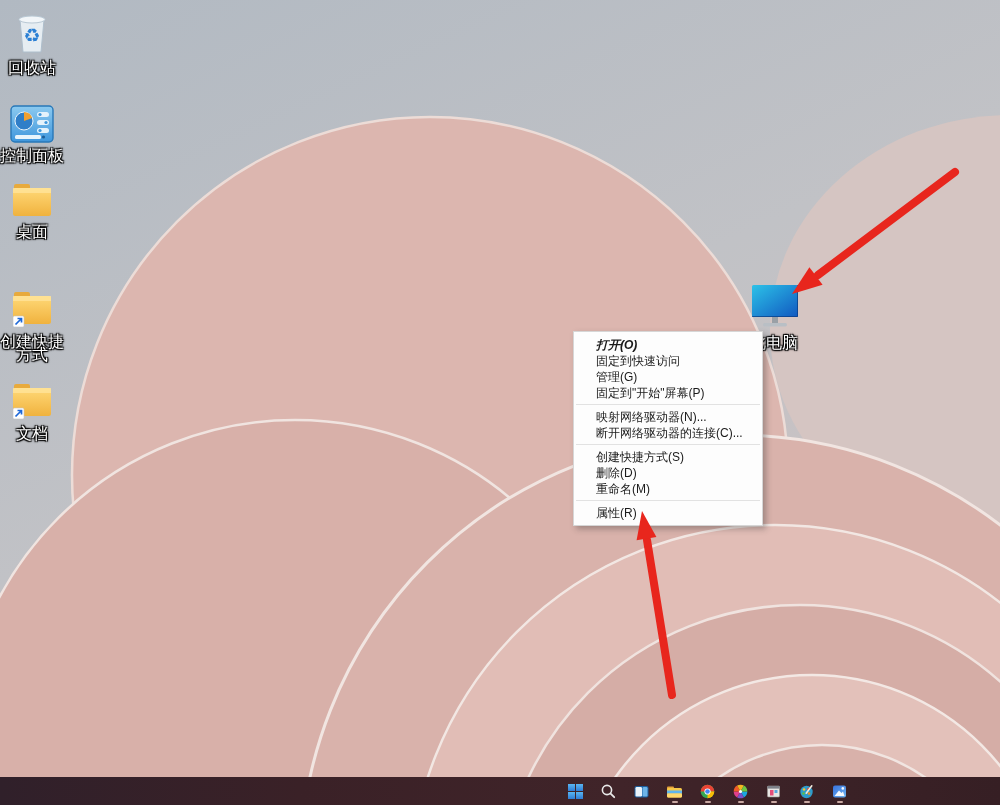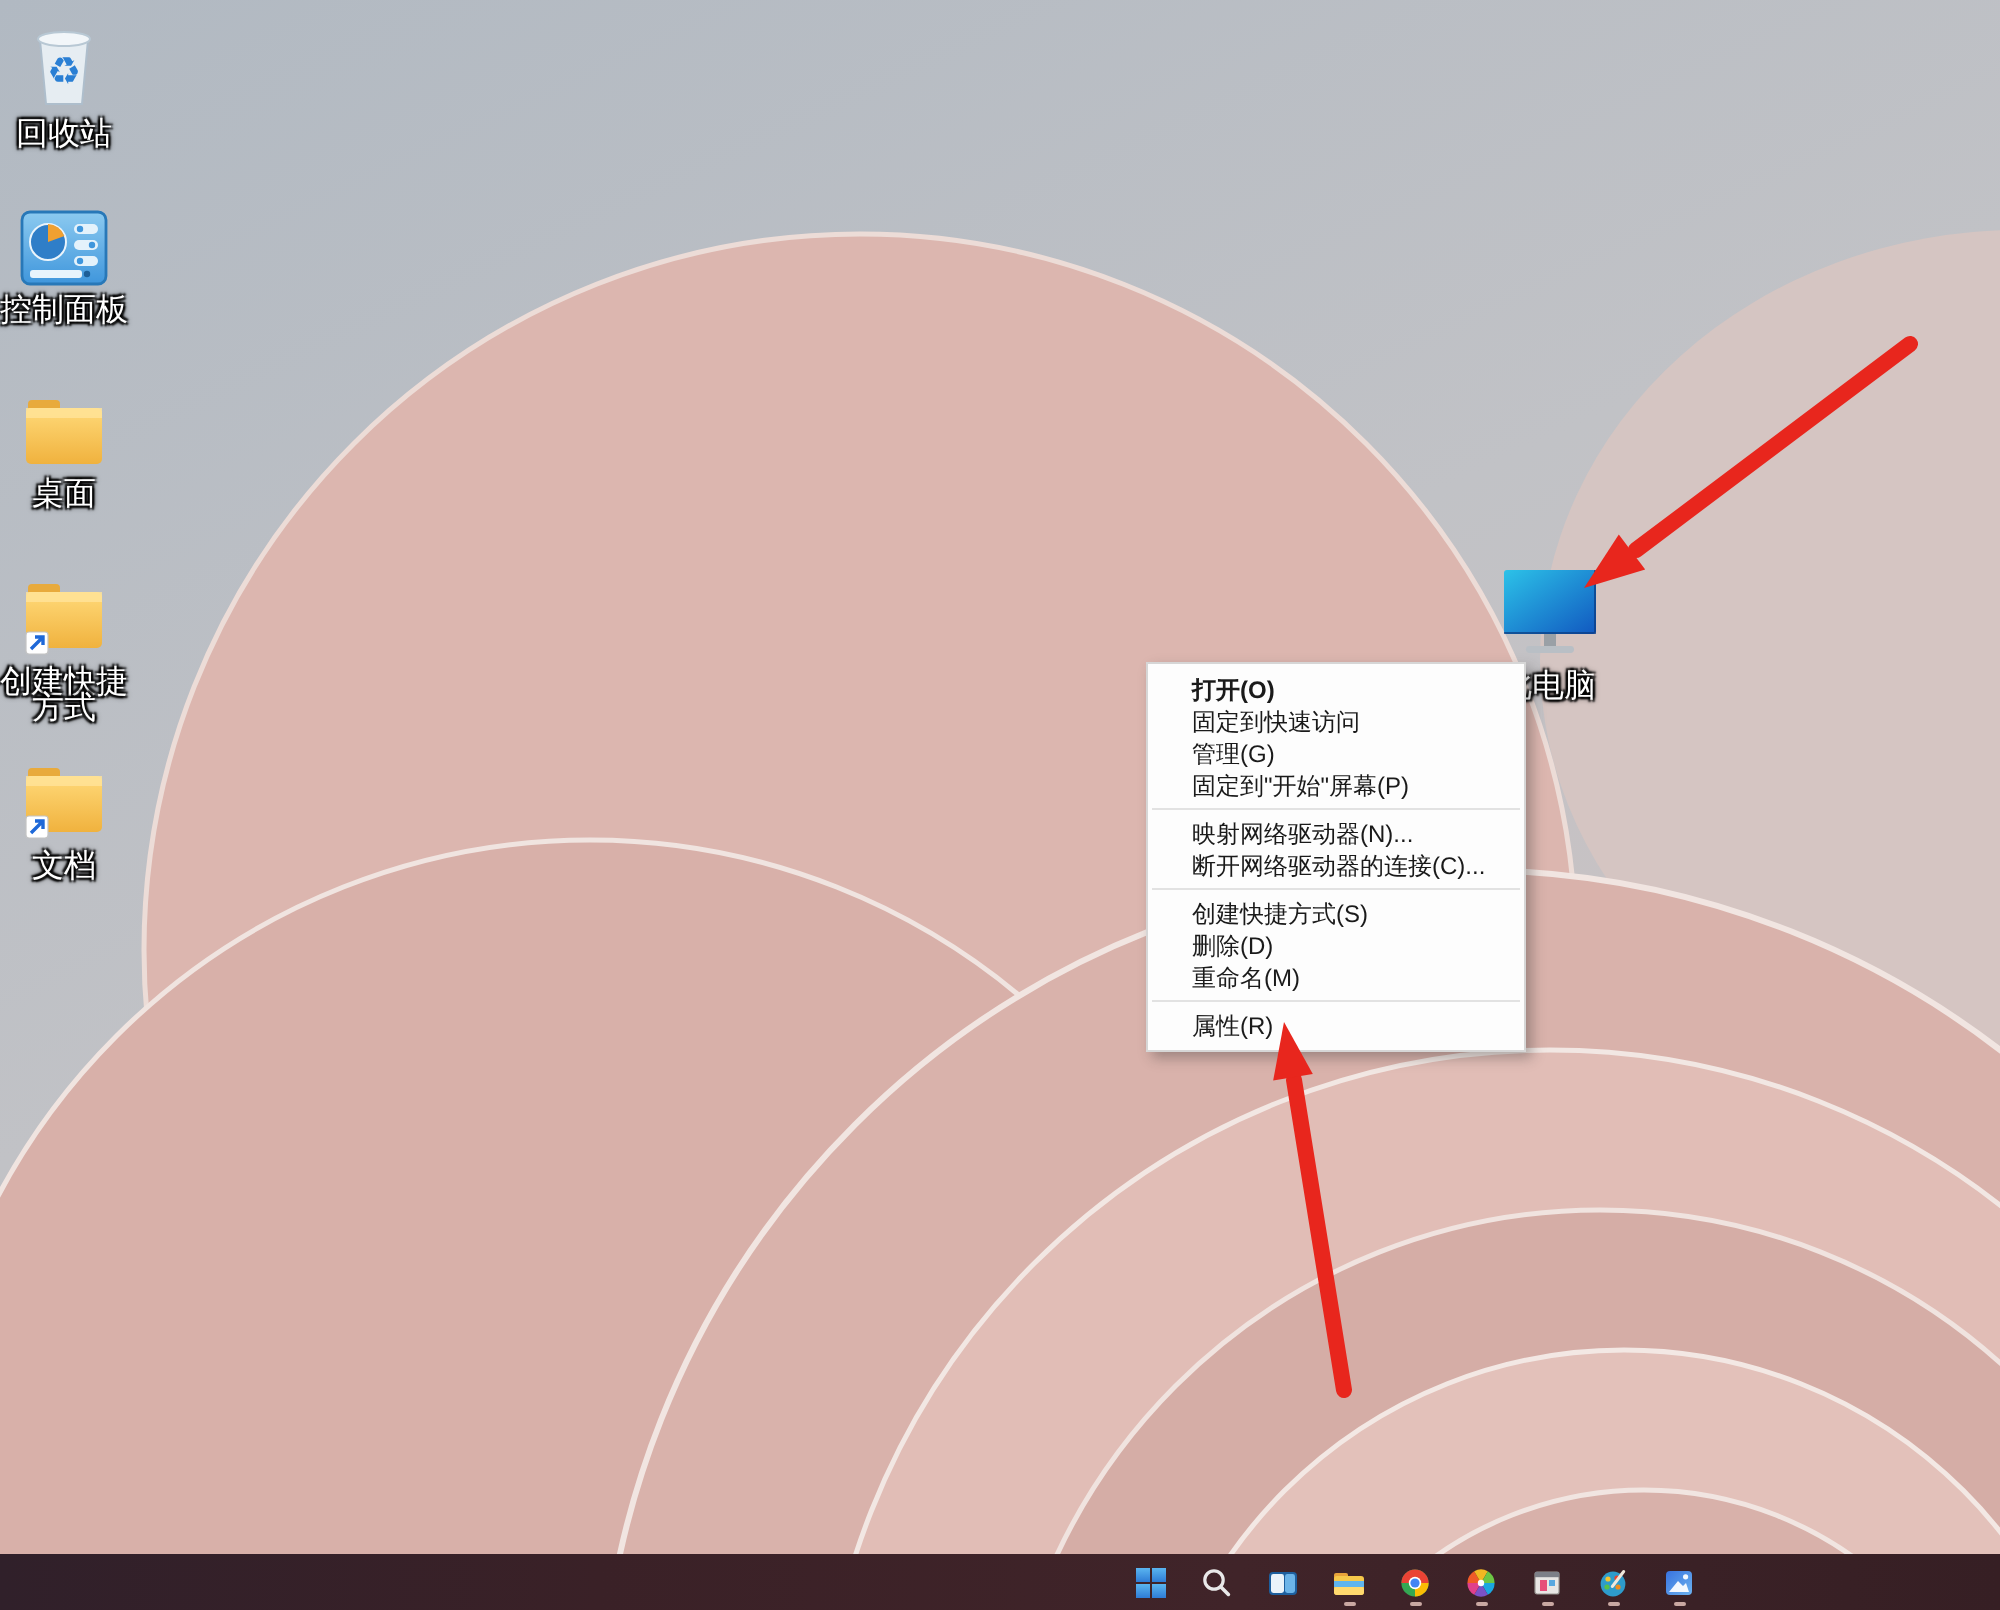--- a/index.html
+++ b/index.html
@@ -18,21 +18,21 @@
     -1px 1px 1px #000, 0 0 3px #000; }
 
   #this-pc { position:absolute; left:750px; top:283px; width:56px; text-align:left; z-index:3; }
 
   
   #context-menu { position:absolute; left:573px; top:331px; width:190px; z-index:5;
     background:#fdfdfd; border:1px solid #d6d6d6;
     box-shadow:3px 3px 6px rgba(50,50,50,.35);
     padding:5px 0 4px 0; font-size:12px; color:#1a1a1a; }
   .mi { height:16px; line-height:16px; padding-left:22px; white-space:nowrap; }
-  .mi.bold { font-weight:bold; }
+  .mi.bold { font-weight:bold;font-style:italic; }
   .menu-sep { height:1px; background:#e2e2e2; margin:3px 2px 4px 2px; }
 
   
   #annotations { position:absolute; left:0; top:0; width:1000px; height:805px;
     z-index:9; pointer-events:none; }
 
   
   #taskbar { position:absolute; left:0; bottom:0; width:1000px; height:28px; z-index:8;
     background:linear-gradient(90deg,#30202a 0%,#3a2127 30%,#402429 62%,#361f24 100%); }
   #taskbar-icons { position:absolute; left:567px; top:0; height:28px;
@@ -92,21 +92,21 @@
       <rect x="28" y="18" width="12" height="5" rx="2.5" fill="#e4f2fb"></rect>
         <circle cx="37" cy="20.5" r="1.6" fill="#3f96dc"></circle>
       <rect x="28" y="26" width="12" height="5" rx="2.5" fill="#e4f2fb"></rect>
         <circle cx="31" cy="28.5" r="1.6" fill="#3f96dc"></circle>
       <rect x="6" y="33" width="26" height="4" rx="1.5" fill="#e8f4fc"></rect>
       <circle cx="34.5" cy="35" r="1.6" fill="#1e5f98"></circle>
     </svg>
     <span class="icon-label">控制面板</span>
   </div>
 
-  <div class="desk-icon" style="top:194px">
+  <div class="desk-icon" style="top:178px">
     <svg width="46" height="44" viewBox="0 0 46 44">
       <defs>
         <linearGradient id="fold" x1="0" y1="0" x2="0" y2="1">
           <stop offset="0" stop-color="#ffd978"></stop>
             <stop offset="1" stop-color="#f0b23e"></stop>
         </linearGradient>
       </defs>
       <rect x="5" y="6" width="16" height="8" rx="2" fill="#e8aa3c"></rect>
       <rect x="4" y="10" width="38" height="28" rx="2.5" fill="url(#fold)"></rect>
       <rect x="4" y="10" width="38" height="5" fill="#ffe49a" opacity="0.8"></rect>

